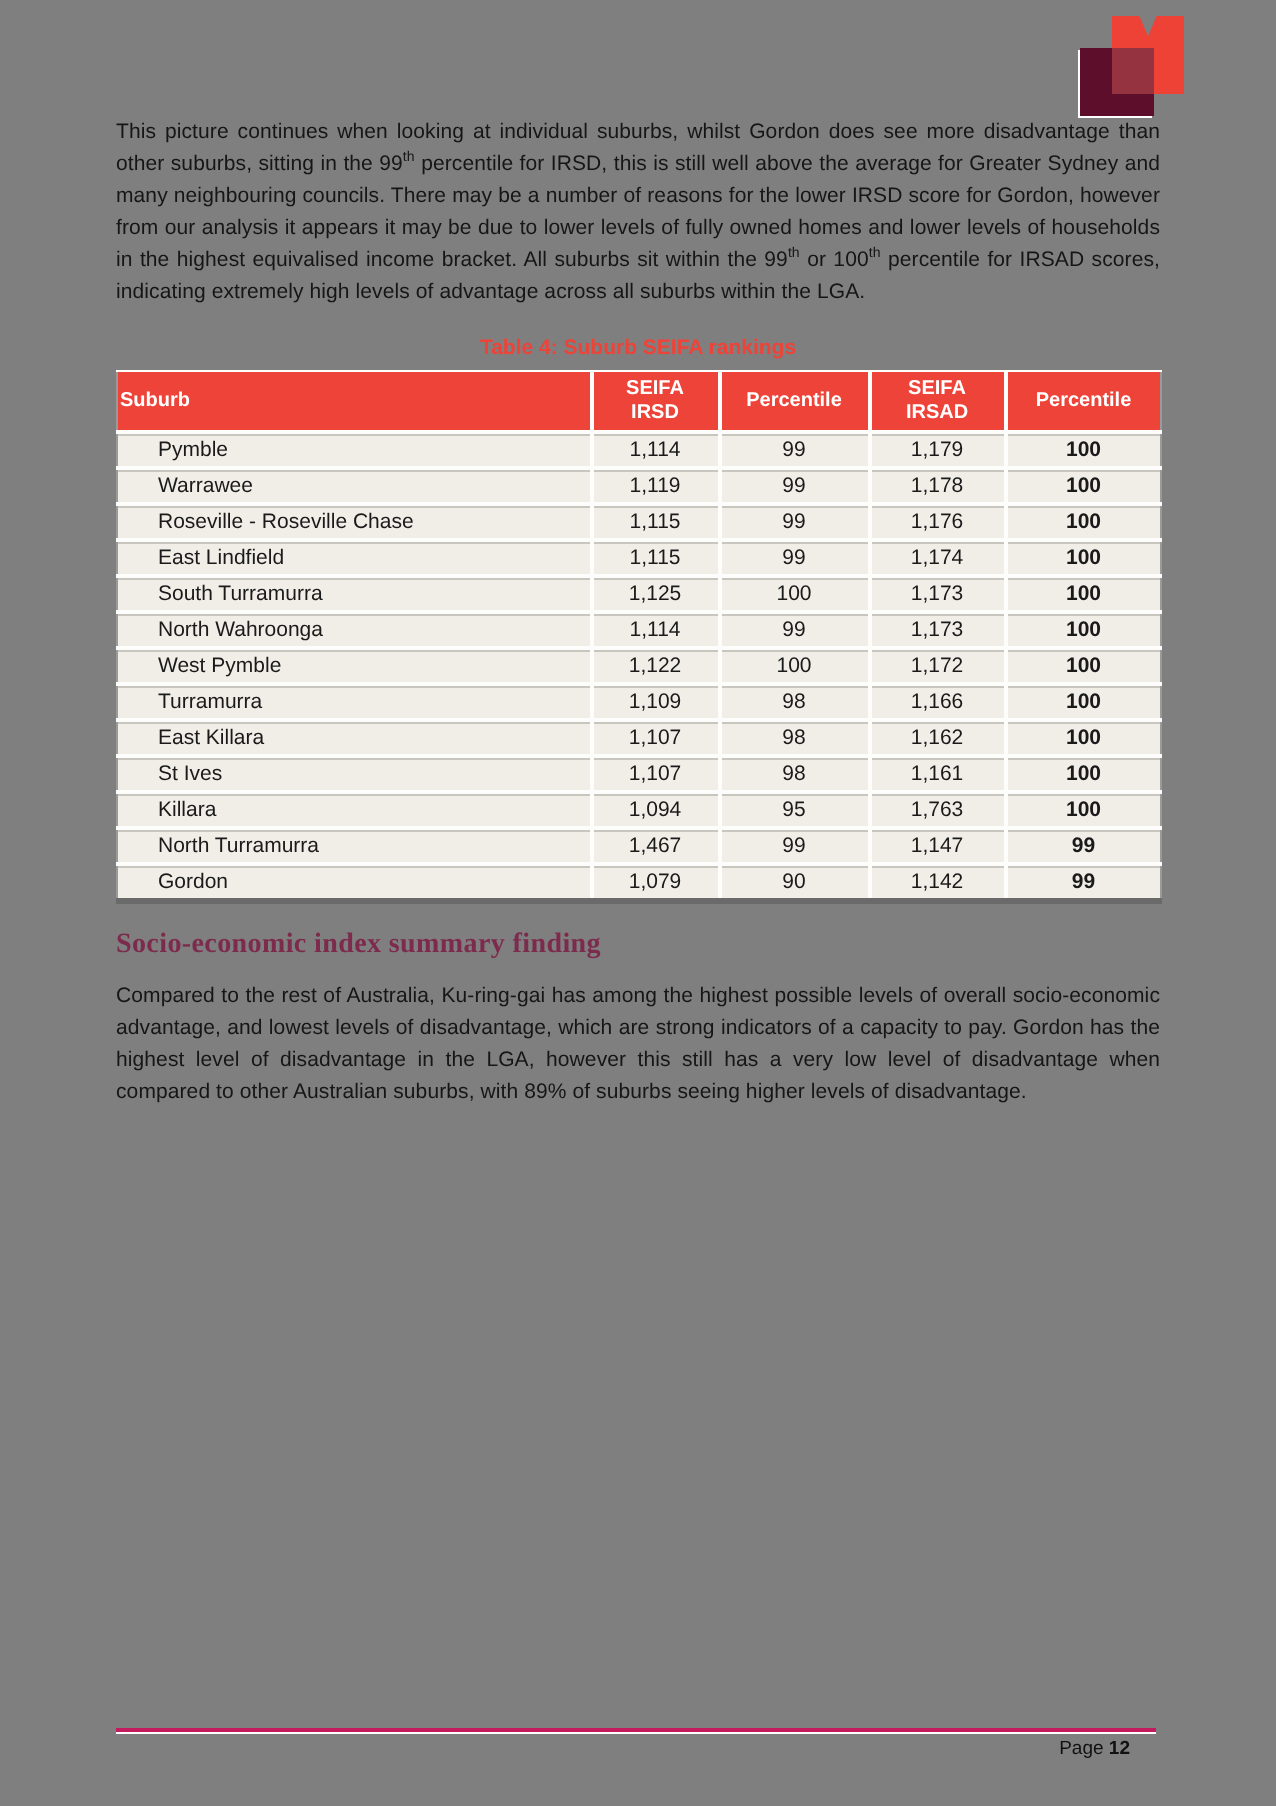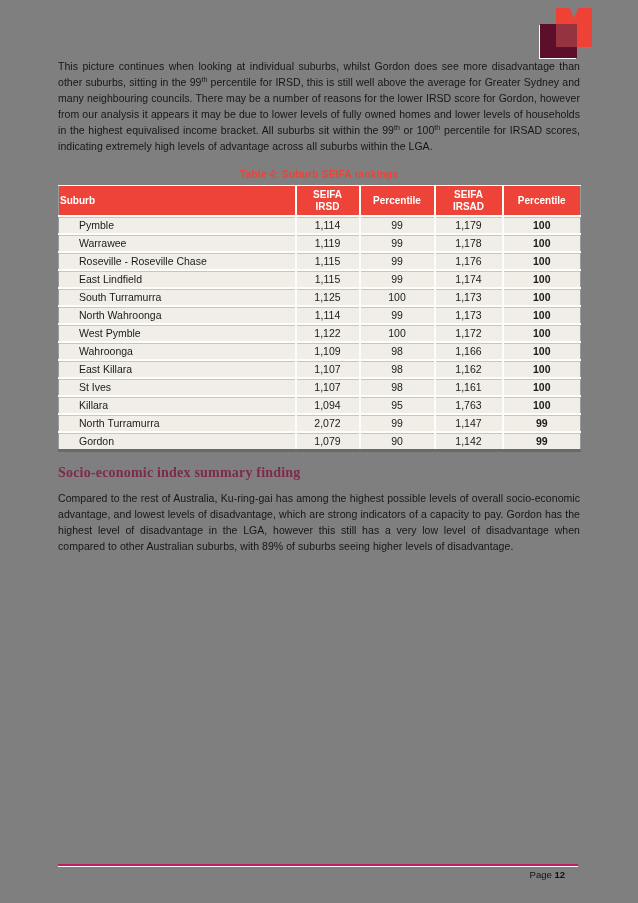--- a/index.html
+++ b/index.html
@@ -162,21 +162,21 @@
             <td>100</td>
           </tr>
           <tr>
             <td>West Pymble</td>
             <td>1,122</td>
             <td>100</td>
             <td>1,172</td>
             <td>100</td>
           </tr>
           <tr>
-            <td>Wahroonga</td>
+            <td>Turramurra</td>
             <td>1,109</td>
             <td>98</td>
             <td>1,166</td>
             <td>100</td>
           </tr>
           <tr>
             <td>East Killara</td>
             <td>1,107</td>
             <td>98</td>
             <td>1,162</td>
@@ -191,21 +191,21 @@
           </tr>
           <tr>
             <td>Killara</td>
             <td>1,094</td>
             <td>95</td>
             <td>1,763</td>
             <td>100</td>
           </tr>
           <tr>
             <td>North Turramurra</td>
-            <td>2,072</td>
+            <td>1,467</td>
             <td>99</td>
             <td>1,147</td>
             <td>99</td>
           </tr>
           <tr>
             <td>Gordon</td>
             <td>1,079</td>
             <td>90</td>
             <td>1,142</td>
             <td>99</td>

